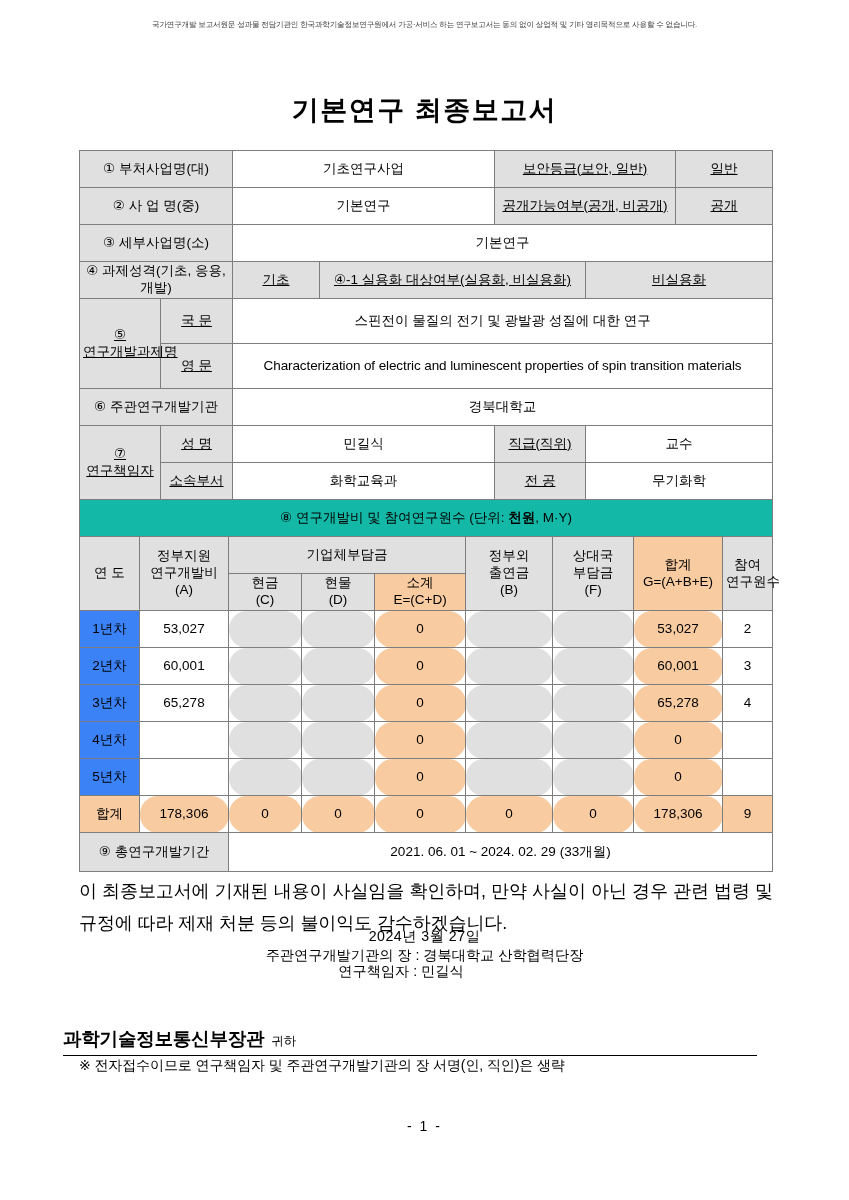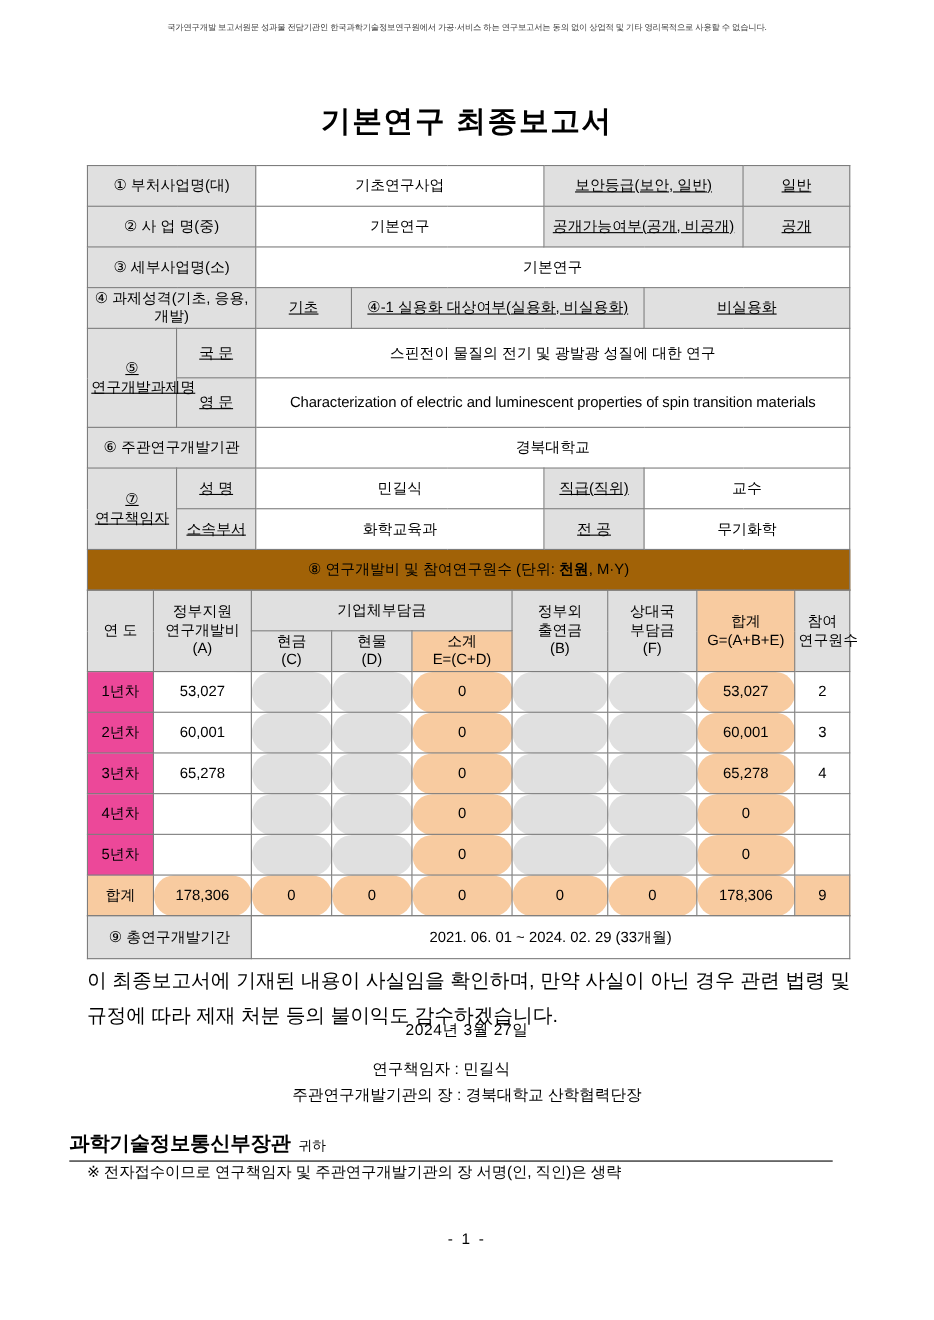--- a/index.html
+++ b/index.html
@@ -81,38 +81,38 @@
     text-align: right;
     padding-right: 8px;
     font-size: 13.5px;
     border-radius: 18px;
   }
   .small-eng {
     font-size: 12.3px;
     letter-spacing: -0.1px;
   }
   .hdr-title {
-    background: #a16207;
+    background: #14b8a6;
     font-size: 14px;
     height: 30px;
   }
   .hdr-title b { font-weight: bold; }
   .bt-hdr {
     background: #e0e0e0;
     font-size: 12.5px;
     line-height: 1.2;
     height: 28px;
   }
   .bt-hdr-or {
     background: #f8cba0;
     font-size: 12.5px;
     line-height: 1.2;
   }
   .row-label {
-    background: #ec4899;
+    background: #3b82f6;
     font-size: 13.5px;
     height: 36px;
   }
   .sum-row td { background: #f8cba0; height: 36px; }
   .declaration {
     position: absolute;
     top: 876px;
     left: 79px;
     width: 694px;
     font-size: 18px;
@@ -132,21 +132,21 @@
   .sig-pi {
     position: absolute;
     top: 962px;
     left: 0;
     width: 802px;
     text-align: center;
     font-size: 14.2px;
   }
   .sig-org {
     position: absolute;
-    top: 986px;
+    top: 946px;
     left: 0;
     width: 849px;
     text-align: center;
     font-size: 14.2px;
   }
   .minister-line {
     position: absolute;
     top: 1026px;
     left: 63px;
     width: 694px;

